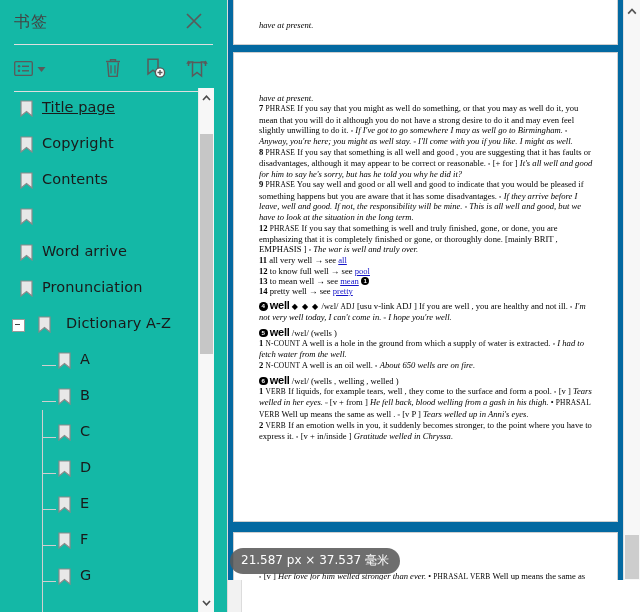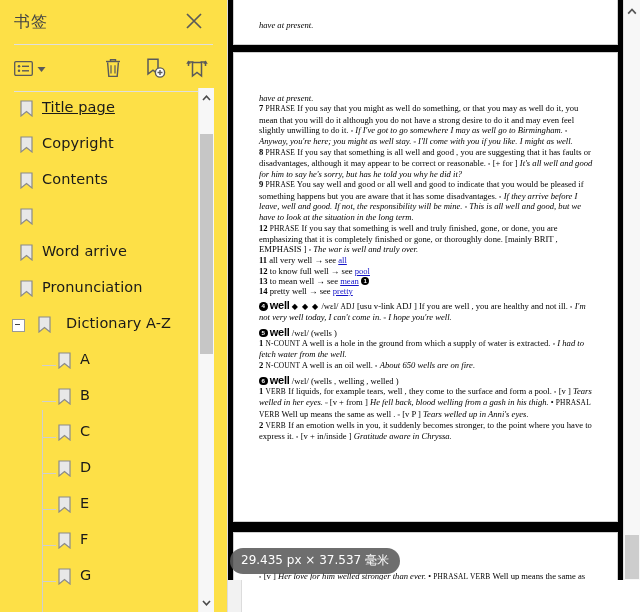--- a/index.html
+++ b/index.html
@@ -8,21 +8,21 @@
     background:#ffffff;
     font-family:"Liberation Sans", sans-serif;
     -webkit-font-smoothing:antialiased;
   }
   .app{position:relative;width:640px;height:612px;display:flex;}
 
   
   .sidebar{
     position:relative;
     width:228px;height:612px;
-    background:#fde047;
+    background:#14b8a6;
     border-right:1px solid #dcdcdc;
     box-sizing:border-box;
     flex:0 0 228px;
   }
   .sb-header{
     position:relative;height:44px;
     display:flex;align-items:center;
   }
   .sb-title{
     margin-left:14px;
@@ -132,21 +132,21 @@
     width:0;height:0;
     border-top:5px solid transparent;
     border-bottom:5px solid transparent;
     border-right:6px solid #888;
   }
 
   
   .viewer{
     position:relative;
     flex:1 1 auto;height:580px;
-    background:#000000;
+    background:#0369a1;
     overflow:hidden;
   }
   .pages{
     position:absolute;left:0;top:0;right:17px;bottom:0;
     overflow:hidden;
   }
   .page{
     position:absolute;left:5px;right:5px;
     background:#ffffff;
     border:1px solid #cfcfcf;
@@ -424,21 +424,21 @@
               <p><span class="bd">11</span> <span>all very well  →  see </span><a class="lnk" href="#">all</a></p>
               <p><span class="bd">12</span> <span>to know full well  →  see </span><a class="lnk" href="#">pool</a></p>
               <p><span class="bd">13</span> <span>to mean well  →  see </span><a class="lnk" href="#">mean</a> <span class="num-circ">1</span></p>
               <p><span class="bd">14</span> <span>pretty well  →  see </span><a class="lnk" href="#">pretty</a></p>
               <p style="margin-top:3.5px"><span class="num-circ">4</span> <span class="hw">well</span> <span class="diam">◆ ◆ ◆</span> <span>/wɛl/</span> <span class="sc">ADJ</span> <span>[usu v-link ADJ ]</span> <span>If you are well , you are healthy and not ill.</span> <span class="sq">▫</span> <span class="it">I'm not very well today, I can't come in.</span> <span class="sq">▫</span> <span class="it">I hope you're well.</span> </p>
               <p style="margin-top:3.5px"><span class="num-circ">5</span> <span class="hw">well</span> <span>/wɛl/</span> <span>(wells )</span> </p>
               <p><span class="bd">1</span> <span class="sc">N-COUNT</span> <span>A well is a hole in the ground from which a supply of water is extracted.</span> <span class="sq">▫</span> <span class="it">I had to fetch water from the well.</span> </p>
               <p><span class="bd">2</span> <span class="sc">N-COUNT</span> <span>A well is an oil well.</span> <span class="sq">▫</span> <span class="it">About 650 wells are on fire.</span> </p>
               <p style="margin-top:3.5px"><span class="num-circ">6</span> <span class="hw">well</span> <span>/wɛl/</span> <span>(wells , welling , welled )</span> </p>
               <p><span class="bd">1</span> <span class="sc">VERB</span> <span>If liquids, for example tears, well , they come to the surface and form a pool.</span> <span class="sq">▫</span> <span>[v ]</span> <span class="it">Tears welled in her eyes.</span> <span class="sq">▫</span> <span>[v + from ]</span> <span class="it">He fell back, blood welling from a gash in his thigh.</span> <span class="bullet">•</span> <span class="sc">PHRASAL VERB</span> <span>Well up means the same as well .</span> <span class="sq">▫</span> <span>[v P ]</span> <span class="it">Tears welled up in Anni's eyes.</span> </p>
-              <p><span class="bd">2</span> <span class="sc">VERB</span> <span>If an emotion wells in you, it suddenly becomes stronger, to the point where you have to express it.</span> <span class="sq">▫</span> <span>[v + in/inside ]</span> <span class="it">Gratitude aware in Chryssa.</span> </p>
+              <p><span class="bd">2</span> <span class="sc">VERB</span> <span>If an emotion wells in you, it suddenly becomes stronger, to the point where you have to express it.</span> <span class="sq">▫</span> <span>[v + in/inside ]</span> <span class="it">Gratitude welled in Chryssa.</span> </p>
             </div>
         </div>
       </div>
 
       <div class="page p-bot">
         <div class="col">
           <div id="bot-body">
               <p><span class="sq">▫</span> <span>[v ]</span> <span class="it">Her love for him welled stronger than ever.</span> <span class="bullet">•</span> <span class="sc">PHRASAL VERB</span> <span>Well up means the same as well .</span> <span class="sq">▫</span> <span>[v P + in/inside ]</span> <span class="it">He could feel the anger welling up inside him.</span> <span class="sq">▫</span> <span>[v P ]</span> <span class="it">Hope welled up.</span> </p>
             </div>
         </div>
@@ -453,15 +453,15 @@
         </svg>
       </div>
       <div class="thumb"></div>
       <div class="arrow down">
         <svg width="10" height="7" viewBox="0 0 10 7" aria-hidden="true">
           <path d="M1.2 1.4 L5 5.5 L8.8 1.4" fill="none" stroke="#555" stroke-width="1.7"></path>
         </svg>
       </div>
     </div>
 
-    <div class="tooltip">29.435 px × 37.537 毫米</div>
+    <div class="tooltip">21.587 px × 37.537 毫米</div>
   </div>
 </div>
 
 </body></html>

